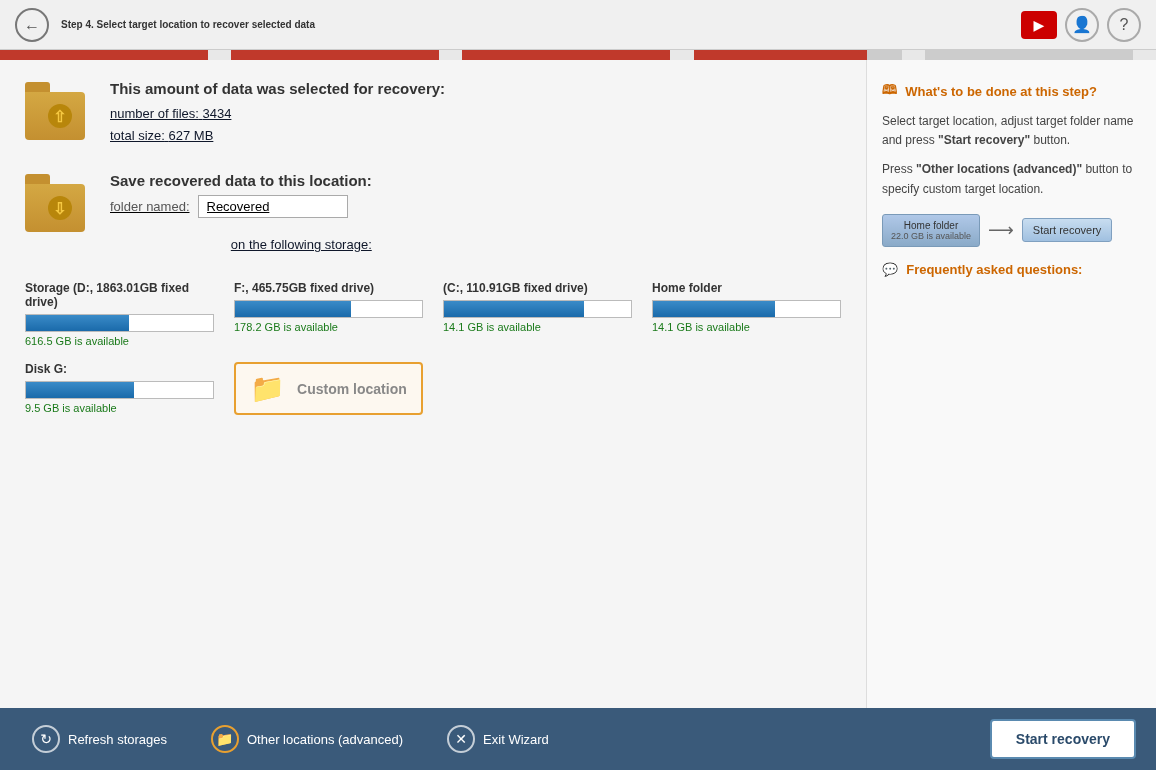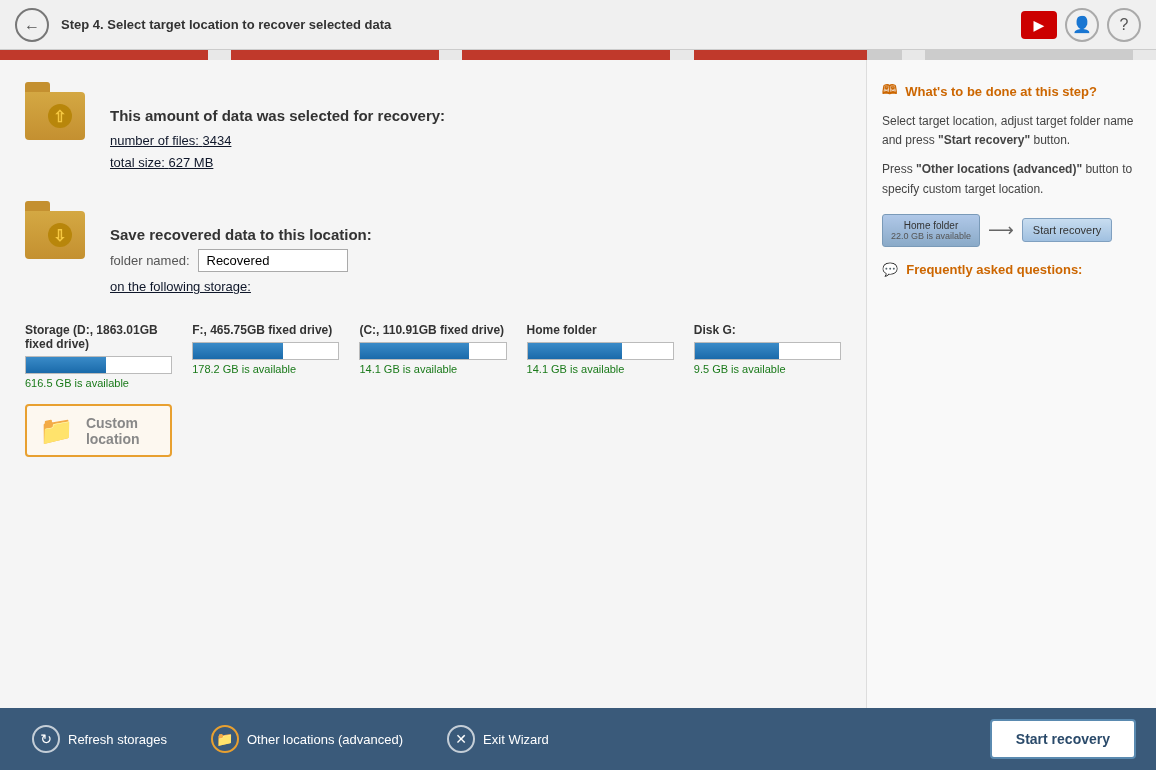--- a/index.html
+++ b/index.html
@@ -19,21 +19,21 @@
       width: 34px; height: 34px;
       border-radius: 50%;
       border: 2px solid #777;
       background: #f0f0f0;
       display: flex; align-items: center; justify-content: center;
       cursor: pointer;
       font-size: 16px;
       color: #555;
     }
     .header-title {
-      font-size: 13px;
+      font-size: 10px;
       color: #333;
       flex: 1;
     }
     .header-title span { font-weight: bold; }
     .header-icons { display: flex; gap: 8px; align-items: center; }
     .yt-btn {
       background: #cc0000;
       color: white;
       border: none;
       border-radius: 4px;
@@ -128,45 +128,45 @@
       display: flex; align-items: center; justify-content: center;
       color: #f5c842;
       font-size: 16px;
       font-weight: bold;
     }
     .info-text h3 {
       font-size: 15px;
       font-weight: bold;
       color: #333;
       margin-bottom: 6px;
-      margin-top: 27px;
     }
     .info-text p { color: #0f172a; line-height: 1.7; text-decoration: underline; }
 
     
     .folder-name-row {
       display: flex;
       align-items: center;
       gap: 8px;
-      margin-bottom: 4px;
+      margin-bottom: 16px;
+      text-decoration: underline;
     }
     .folder-name-row label { color: #555; }
     .folder-name-input {
       border: 1px solid #aaa;
       padding: 3px 8px;
       font-size: 13px;
       width: 150px;
       background: white;
     }
-    .on-storage { color: #555; }
+    .on-storage { color: #555; text-align: right; }
 
     
     .storage-grid {
       display: grid;
-      grid-template-columns: repeat(5, 1fr);
+      grid-template-columns: repeat(4, 1fr);
       gap: 15px 20px;
       margin-top: 15px;
     }
     .storage-item {
       cursor: pointer;
     }
     .storage-item.custom {
       border: 2px solid #e8a030;
       background: #fdf8f0;
       border-radius: 4px;

